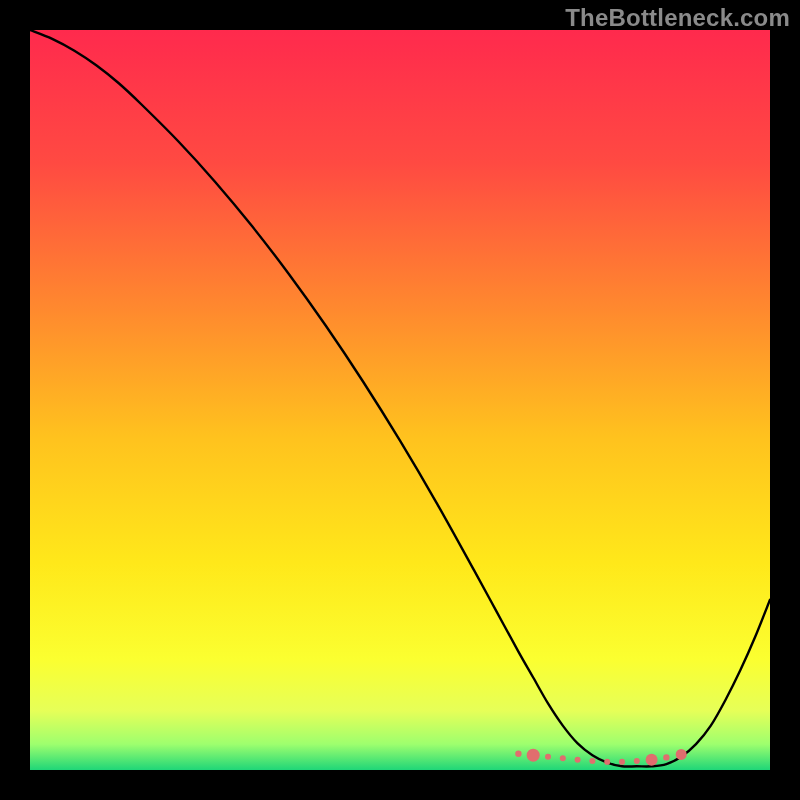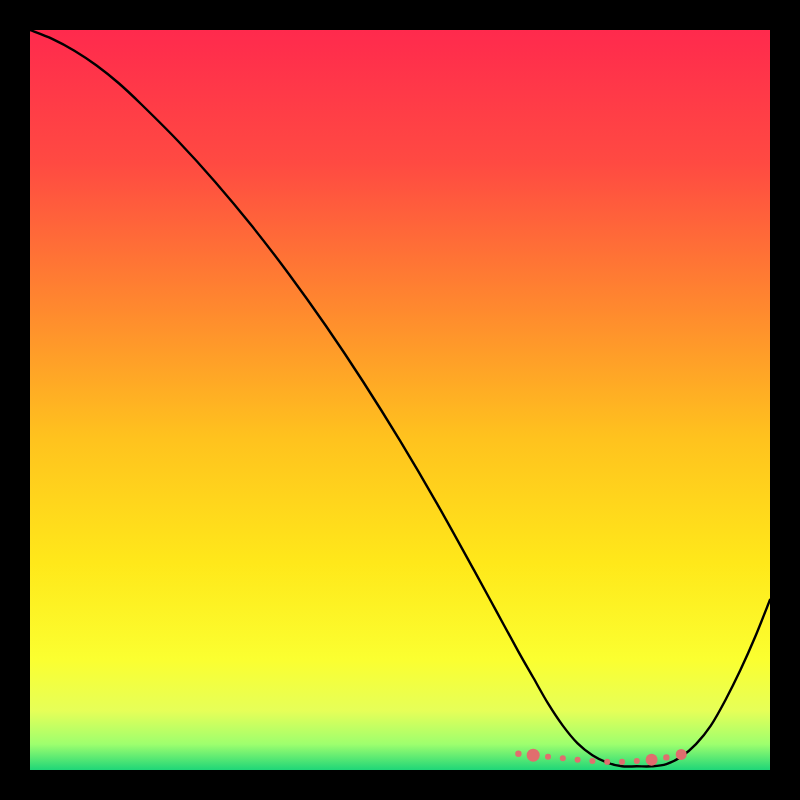--- a/index.html
+++ b/index.html
@@ -82,13 +82,14 @@
           <circle cx="562.40" cy="731.12" r="3" fill="#e06e6e"></circle>
           <circle cx="577.20" cy="731.86" r="3" fill="#e06e6e"></circle>
           <circle cx="592.00" cy="731.86" r="3" fill="#e06e6e"></circle>
           <circle cx="606.80" cy="731.12" r="3" fill="#e06e6e"></circle>
           <circle cx="621.60" cy="729.64" r="6" fill="#e06e6e"></circle>
           <circle cx="636.40" cy="727.42" r="3.2" fill="#e06e6e"></circle>
           <circle cx="651.20" cy="724.46" r="5.5" fill="#e06e6e"></circle>
         </g>
     </svg>
   </div>
+  <div class="watermark">TheBottleneck.com</div>
 </div>
 
 </body></html>

